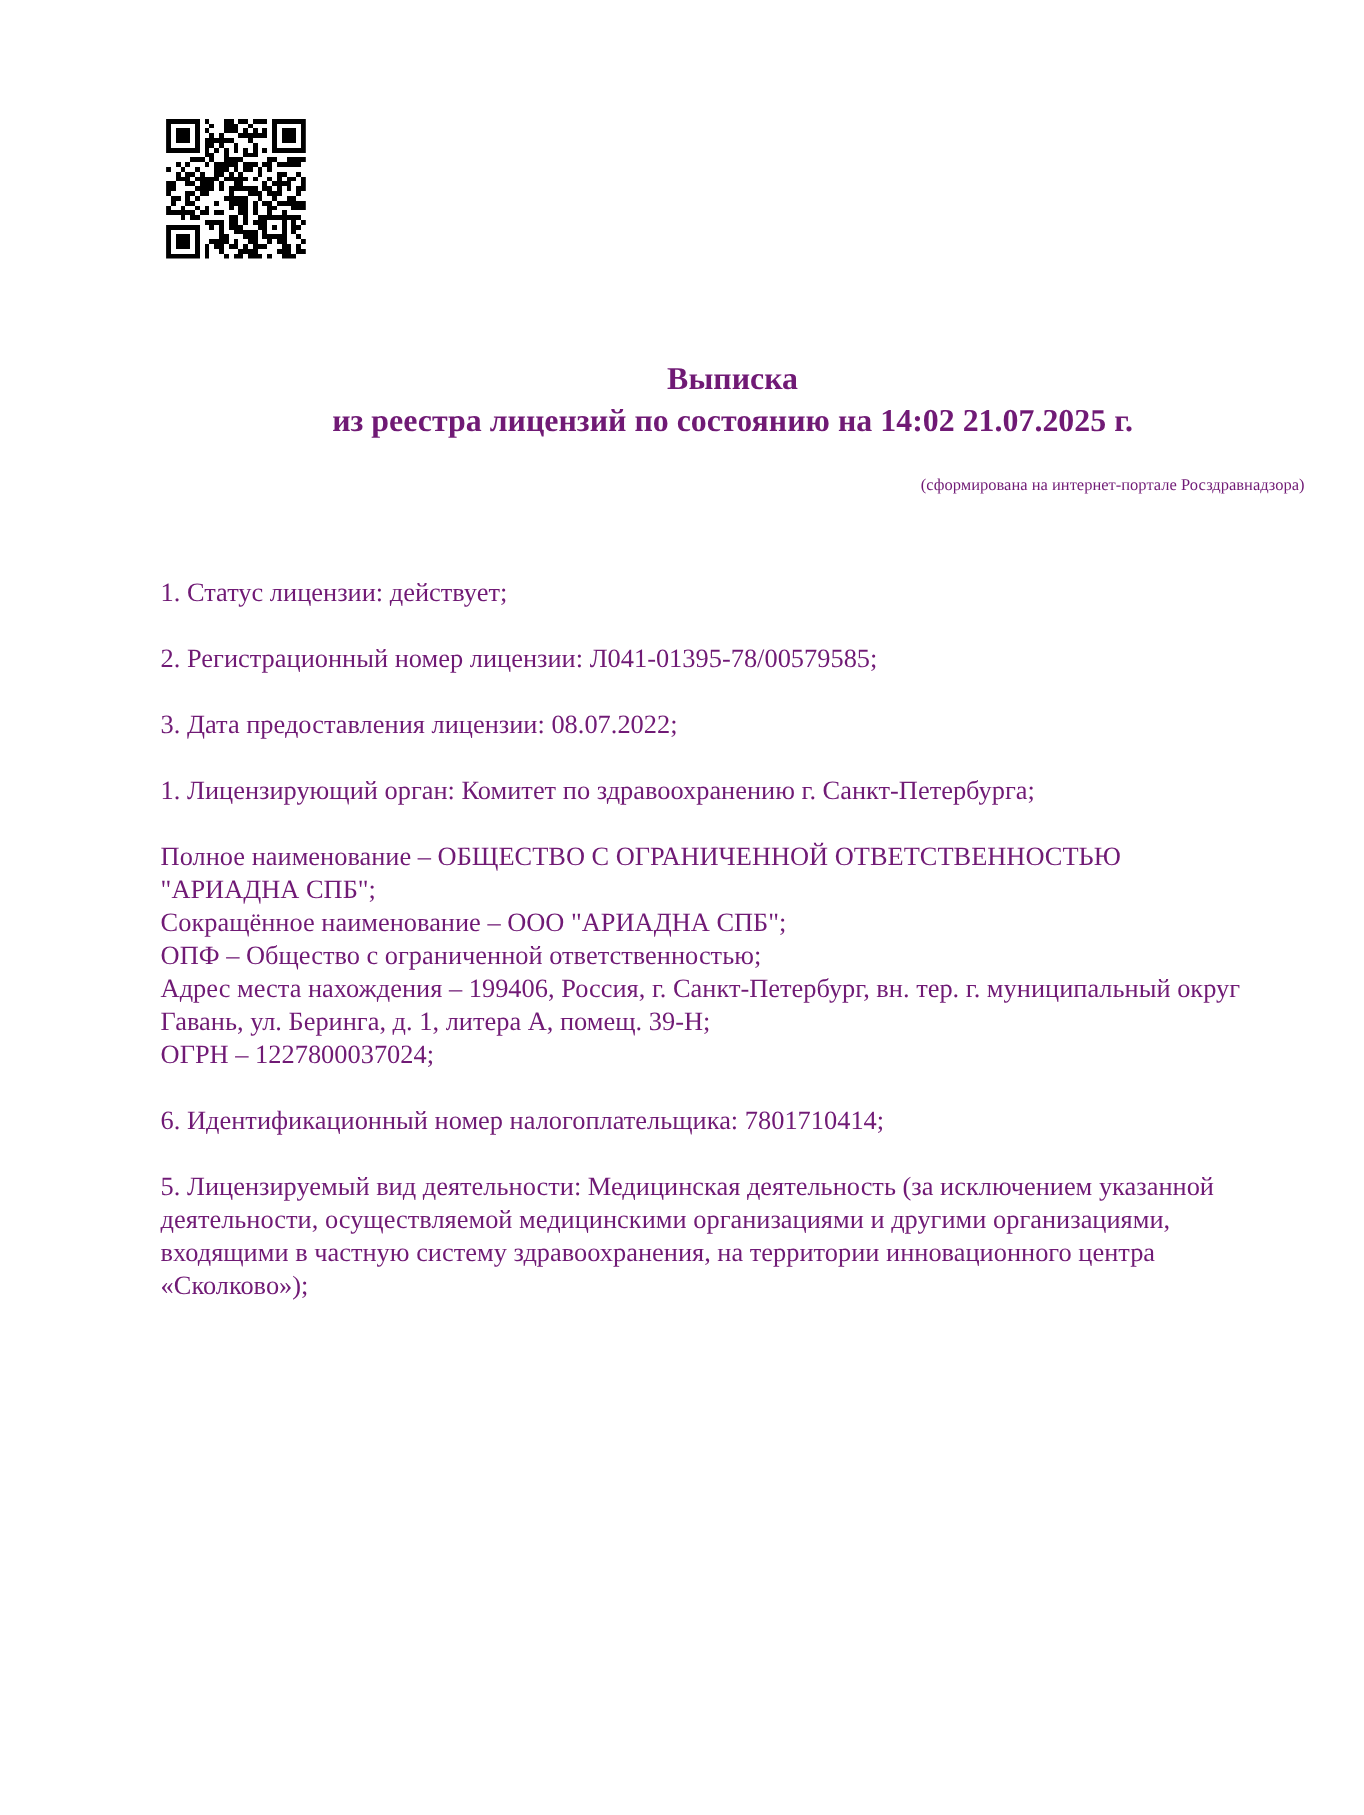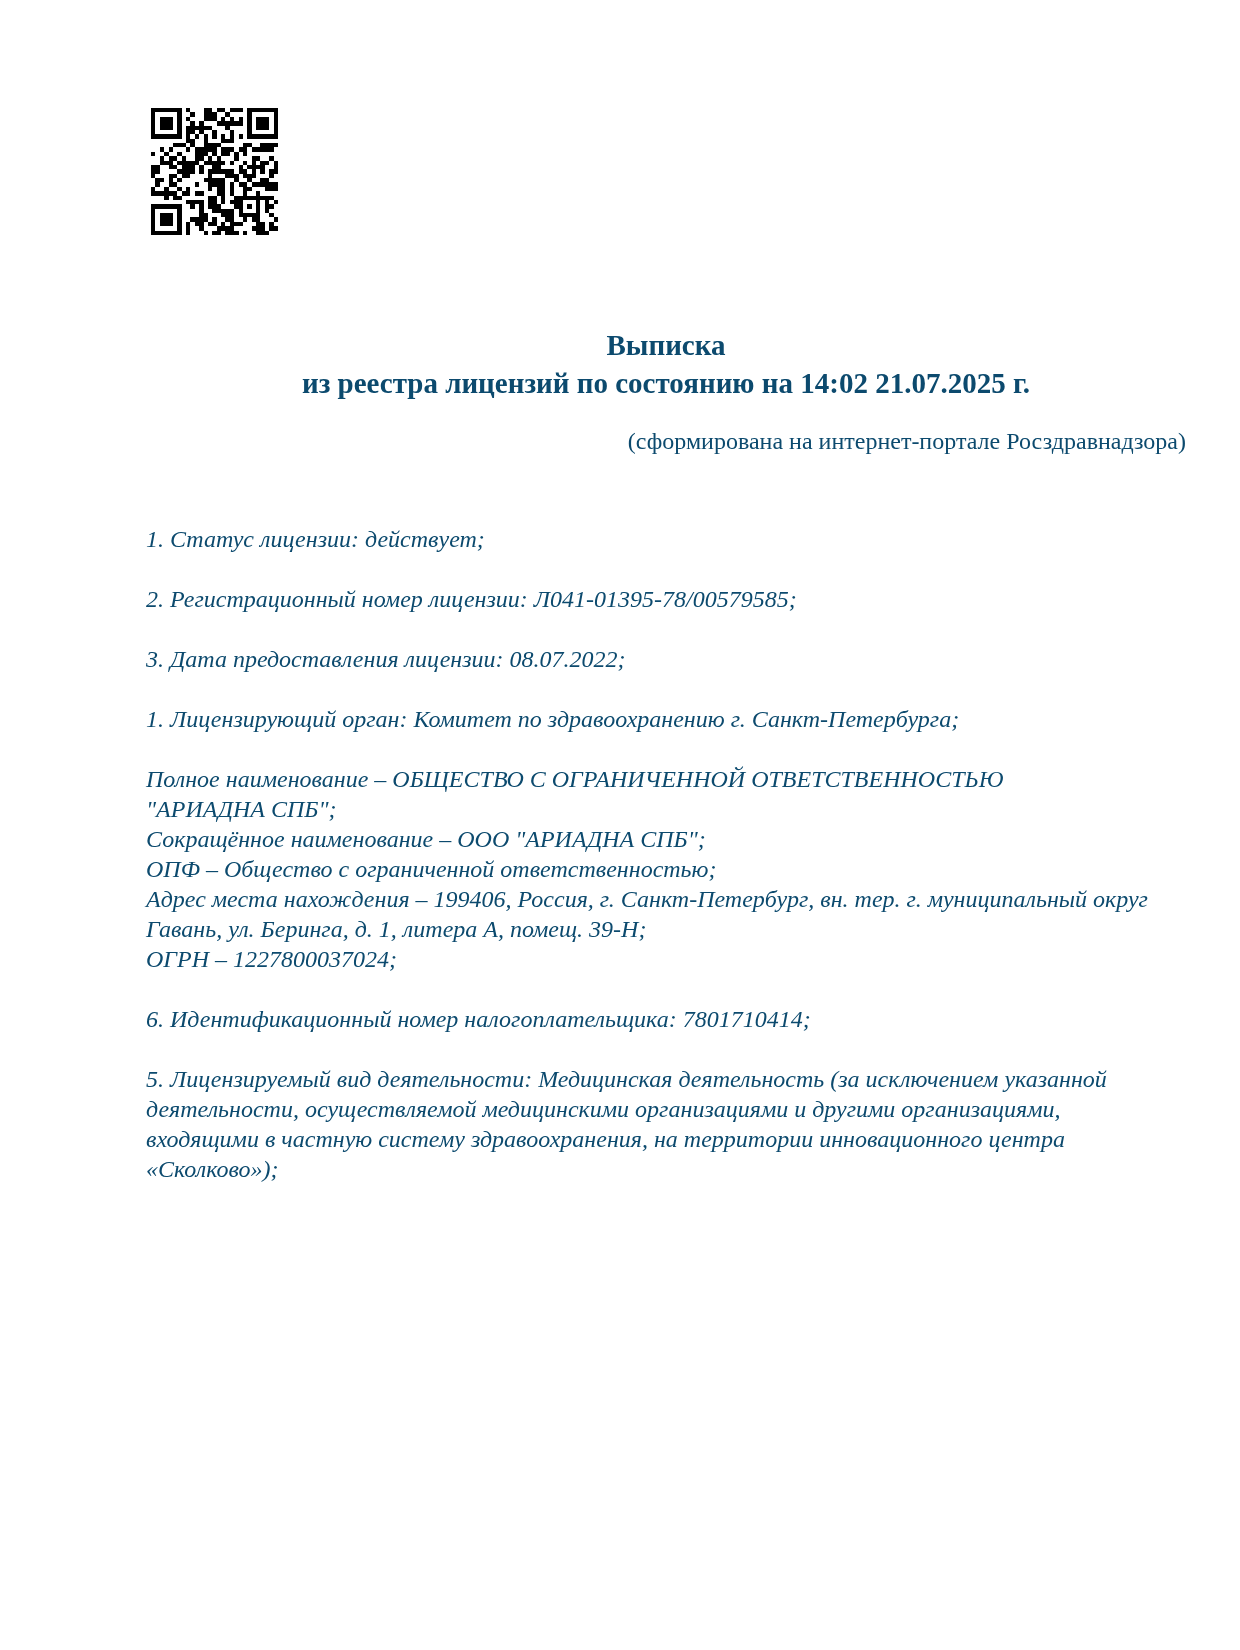--- a/index.html
+++ b/index.html
@@ -7,21 +7,21 @@
     padding: 0;
     background: #ffffff;
   }
   .page {
     position: relative;
     width: 1240px;
     height: 1650px;
     background: #ffffff;
     overflow: hidden;
     font-family: "Liberation Serif", serif;
-    color: #0c4a6e;
+    color: #701a75;
   }
   .qr {
     position: absolute;
     left: 151px;
     top: 108px;
     width: 127px;
     height: 127px;
   }
   .content {
     position: absolute;
@@ -32,27 +32,26 @@
   .title {
     margin: 326px 0 0 0;
     font-size: 29px;
     line-height: 38px;
     font-weight: 700;
     text-align: center;
     white-space: pre-line;
   }
   .subtitle {
     margin-top: 26px;
-    font-size: 24px;
+    font-size: 15px;
     line-height: 26px;
     text-align: right;
   }
   .paragraphs {
     padding-top: 70px;
-    font-style: italic;
   }
   .paragraphs p {
     margin: 0 0 30px 0;
     font-size: 24px;
     line-height: 30px;
     white-space: pre-line;
     text-align: left;
   }
 </style>
 </head>

